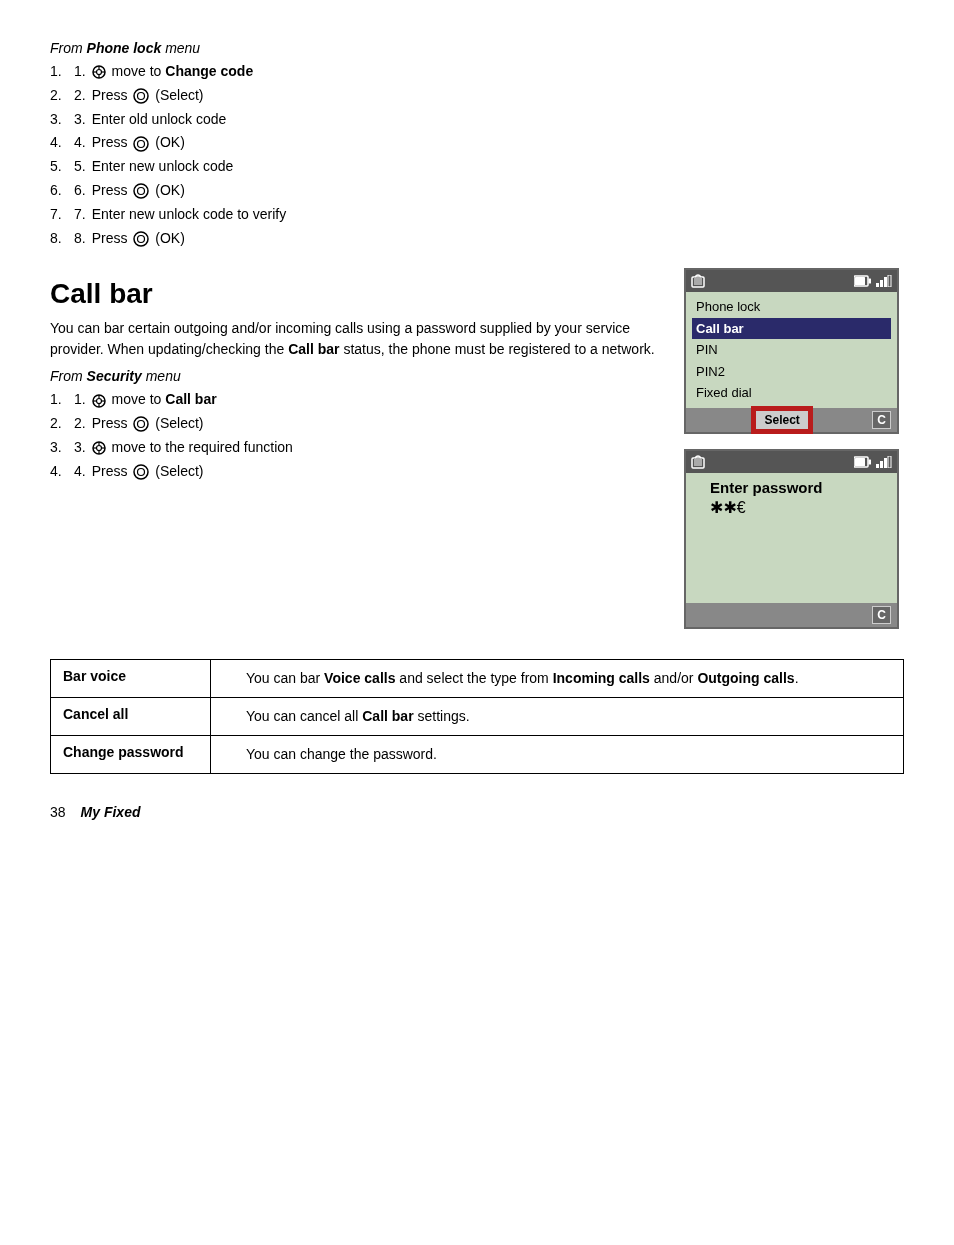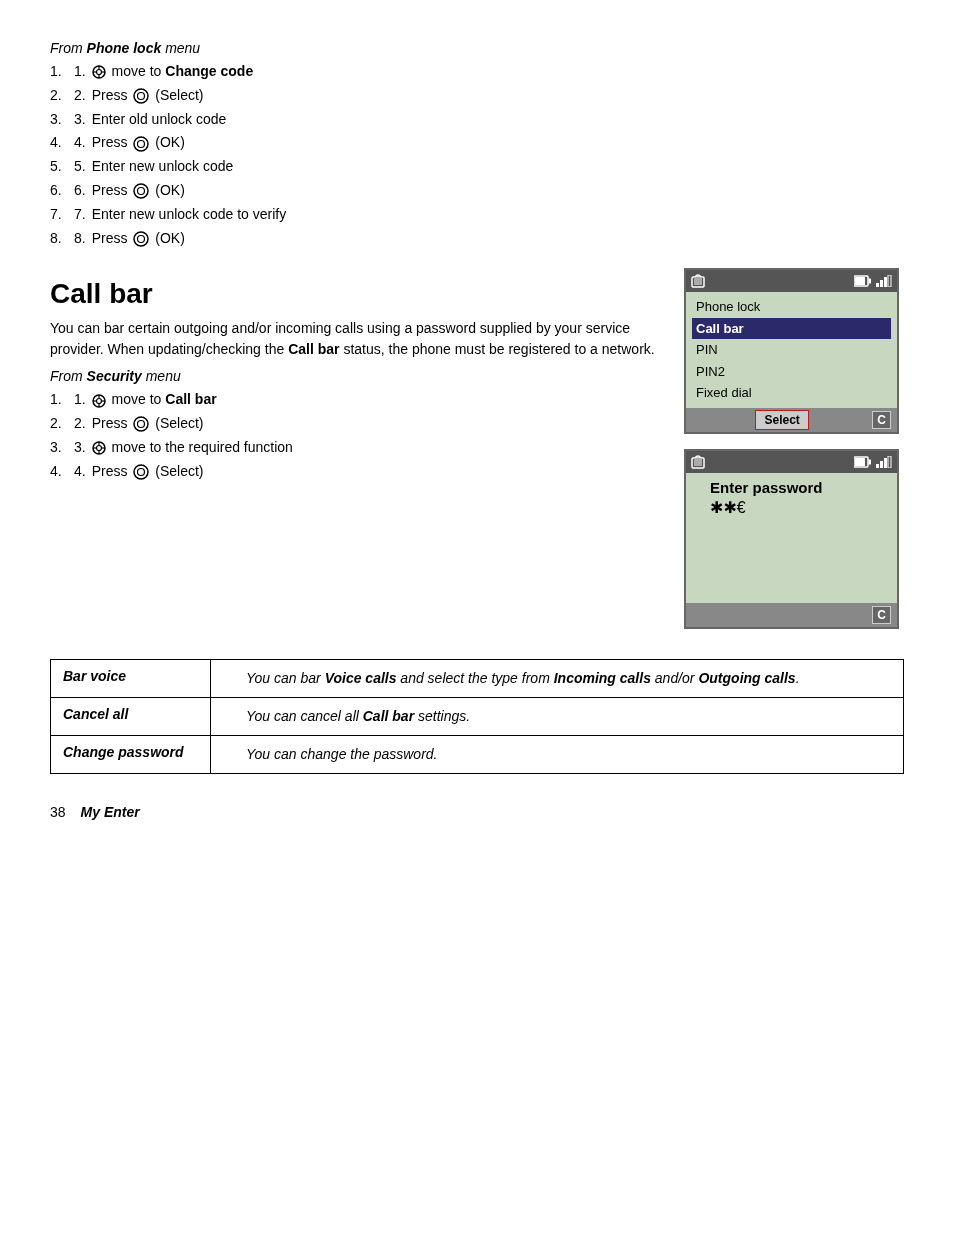--- a/index.html
+++ b/index.html
@@ -133,21 +133,21 @@
       justify-content: flex-end;
       padding: 0 6px;
     }
 
     .screen-footer-btn {
       background: #ccc;
       color: #000;
       font-size: 12px;
       font-weight: bold;
       padding: 2px 8px;
-      border: 1px solid #b91c1c;
+      border: 5px solid #b91c1c;
     }
 
     .screen-footer-c {
       font-size: 12px;
       font-weight: bold;
       color: #fff;
       border: 1px solid #ccc;
       padding: 1px 4px;
       background: #666;
     }
@@ -169,21 +169,20 @@
       color: #000;
       margin-top: 2px;
     }
 
     
     .info-table {
       width: 100%;
       border-collapse: collapse;
       font-size: 14px;
       margin-top: 20px;
-      font-style: italic;
     }
 
     .info-table td {
       border: 1px solid #000;
       padding: 8px 12px;
       vertical-align: top;
     }
 
     .info-table .row-label {
       font-weight: bold;
@@ -477,16 +476,16 @@
       <td class="row-label">Change password</td>
       <td class="row-desc">
         You can change the password.
       </td>
     </tr>
   </tbody>
     </table>
 
   <div class="footer-page">
     <span class="footer-page-num">38</span>
-    <span class="footer-book-name">My Enter</span>
+    <span class="footer-book-name">My Fixed</span>
   </div>
 
 </div>
 
 </body></html>

